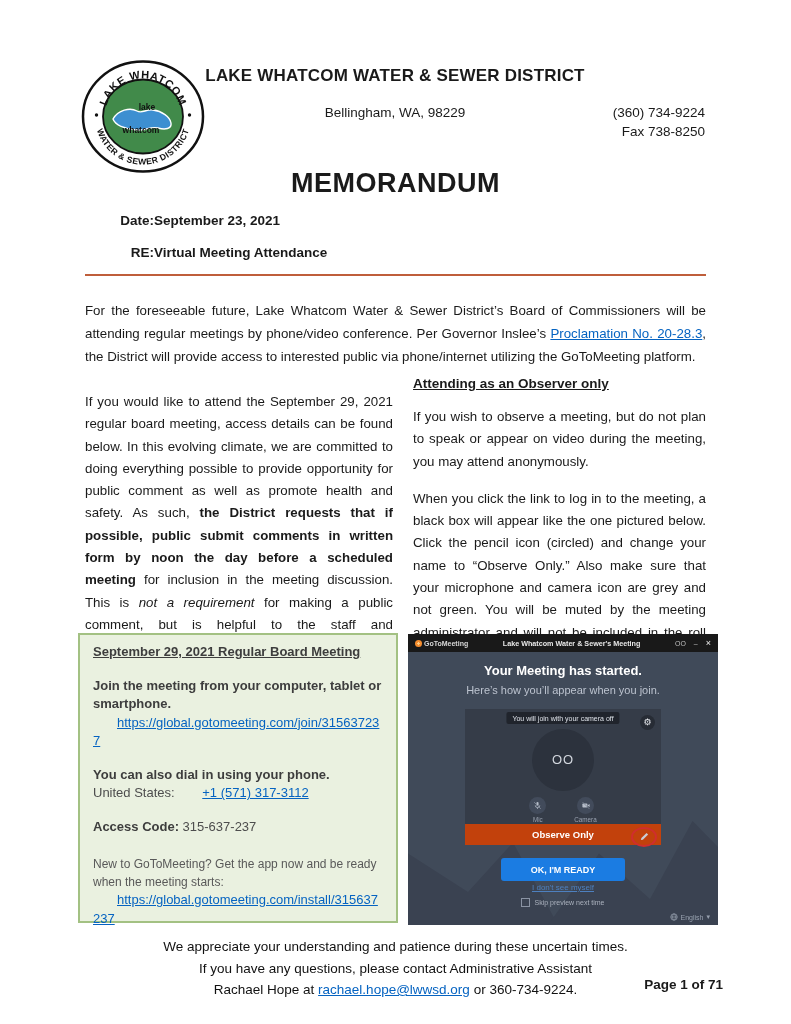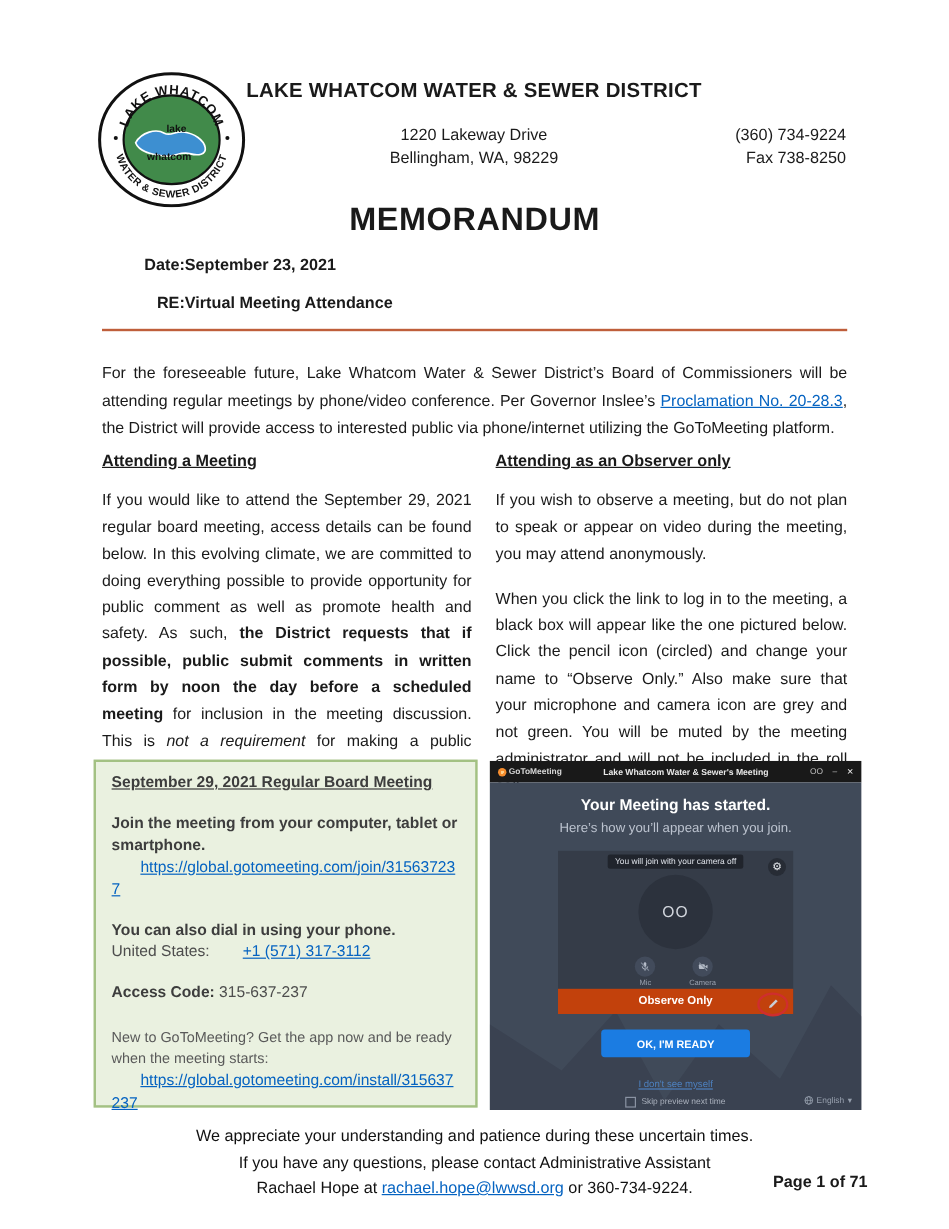--- a/index.html
+++ b/index.html
@@ -77,21 +77,21 @@
   .dev-label{font-size:6.3px;color:#9aa2b0;}
   .gtm-namebar{position:absolute;left:0;right:0;top:115px;height:21px;background:#c2410c;
                display:flex;align-items:center;justify-content:center;}
   .gtm-name{color:#fff;font-size:9.5px;font-weight:bold;}
   .pencil-marker{position:absolute;right:4px;top:2.5px;width:22px;height:16px;
                  border:2px solid #cf2e2e;border-radius:50%;display:flex;
                  align-items:center;justify-content:center;}
   .gtm-ready{position:relative;width:124px;height:23px;margin:13px auto 0;background:#1b7ce2;
              border:none;border-radius:3px;color:#fff;font-size:9px;font-weight:bold;
              font-family:Liberation Sans, sans-serif;}
-  .gtm-link{position:relative;display:block;margin-top:18px;font-size:8px;color:#4d80bf;
+  .gtm-link{position:relative;display:block;margin-top:2px;font-size:8px;color:#4d80bf;
             text-decoration:underline;}
   .gtm-skip{position:relative;margin-top:6px;display:flex;justify-content:center;
             align-items:center;gap:4px;font-size:7px;color:#aab1bd;}
   .gtm-checkbox{width:7px;height:7px;border:1px solid #8a93a3;display:inline-block;}
   .gtm-lang{position:absolute;right:8px;bottom:4px;display:flex;align-items:center;gap:3px;
             font-size:7px;color:#97a0ae;}
 
   
   .footer{position:absolute;left:0;right:0;top:936px;text-align:center;
           font-size:13.5px;line-height:21.5px;color:#111;}
@@ -111,21 +111,20 @@
     <text class="arc-bottom"><textPath href="#arcBottom" startOffset="50%" text-anchor="middle">WATER &amp; SEWER DISTRICT</textPath></text>
     <circle cx="16.5" cy="55" r="1.7" fill="#111"></circle>
     <circle cx="109.5" cy="55" r="1.7" fill="#111"></circle>
     <path d="M 33 59 C 38 50 50 47 57 51 C 62 54 66 49 73 50 C 82 51 90 57 91 63 C 92 69 85 70 78 68 C 70 66 66 71 57 70 C 47 69 36 67 33 59 Z" fill="#3d8fd1" stroke="#fff" stroke-width="1.4"></path>
     <text x="67" y="50" text-anchor="middle" class="lake-label">lake</text>
     <text x="61" y="73" text-anchor="middle" class="lake-label">whatcom</text>
   </svg>
 
   <div class="org-name">LAKE WHATCOM WATER &amp; SEWER DISTRICT</div>
   <div class="addr">
-    <div>1220 Lakeway Drive</div>
     <div>Bellingham, WA, 98229</div>
   </div>
   <div class="phones">
     <div>(360) 734-9224</div>
     <div>Fax 738-8250</div>
   </div>
 
   <div class="memo-title">MEMORANDUM</div>
 
   <div class="meta-row" style="top:213px;">
@@ -134,21 +133,20 @@
   <div class="meta-row" style="top:245px;">
     <span class="meta-label">RE:</span><span>Virtual Meeting Attendance</span>
   </div>
 
   <div class="rule"></div>
 
   <p class="intro"><span>For the foreseeable future, Lake Whatcom Water &amp; Sewer District’s Board of Commissioners will be attending regular meetings by phone/video conference. Per Governor Inslee’s </span><a href="#" class="doclink">Proclamation No. 20-28.3</a><span>, the District will provide access to interested public via phone/internet utilizing the GoToMeeting platform.</span></p>
 
   <div class="cols">
     <div class="col">
-      <div class="col-heading">Attending a Meeting</div>
       <p><span>If you would like to attend the September 29, 2021 regular board meeting, access details can be found below. In this evolving climate, we are committed to doing everything possible to provide opportunity for public comment as well as promote health and safety. As such, </span><span class="b">the District requests that if possible, public submit comments in written form by noon the day before a scheduled meeting</span><span> for inclusion in the meeting discussion. This is </span><span class="i">not a requirement</span><span> for making a public comment, but is helpful to the staff and commissioners for planning purposes.</span></p>
     </div>
     <div class="col">
       <div class="col-heading">Attending as an Observer only</div>
       <p>If you wish to observe a meeting, but do not plan to speak or appear on video during the meeting, you may attend anonymously.</p>
       <p>When you click the link to log in to the meeting, a black box will appear like the one pictured below. Click the pencil icon (circled) and change your name to “Observe Only.” Also make sure that your microphone and camera icon are grey and not green. You will be muted by the meeting administrator and will not be included in the roll call.</p>
     </div>
   </div>
 
   <div class="meeting-box">

